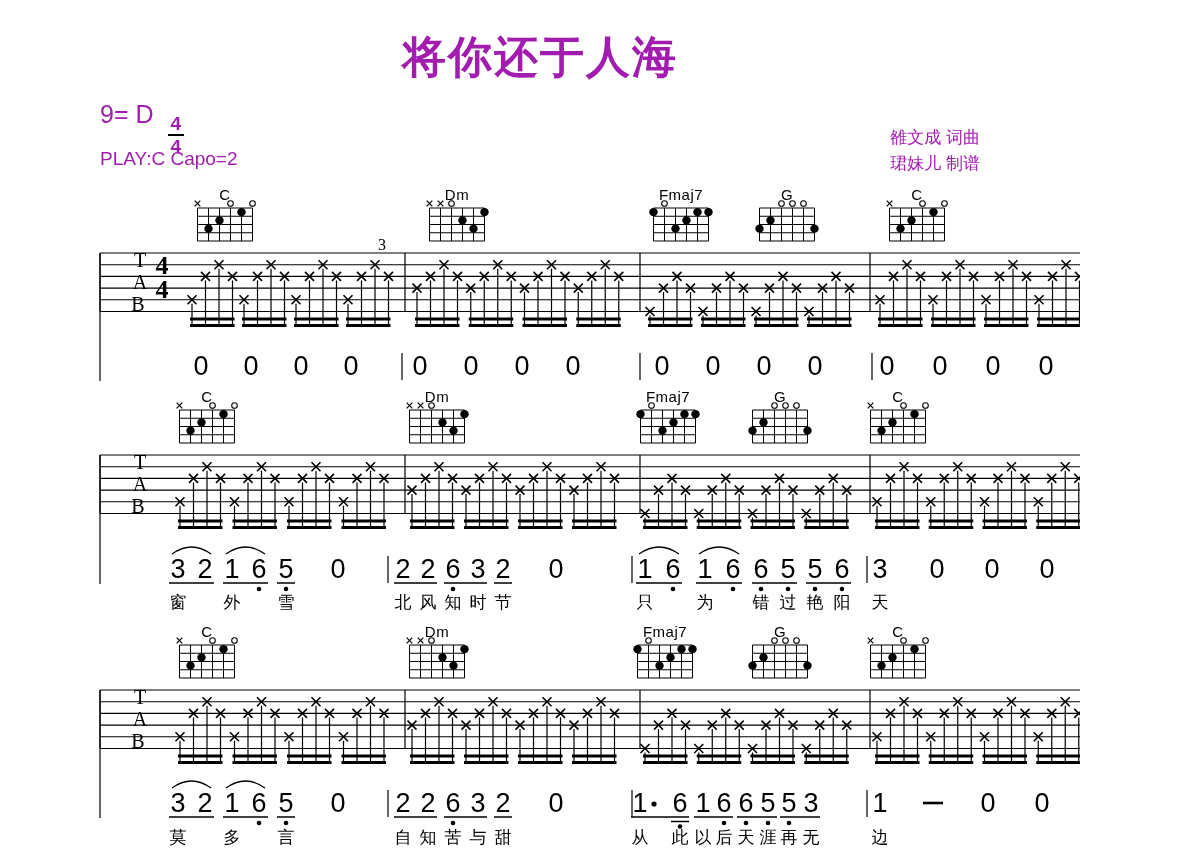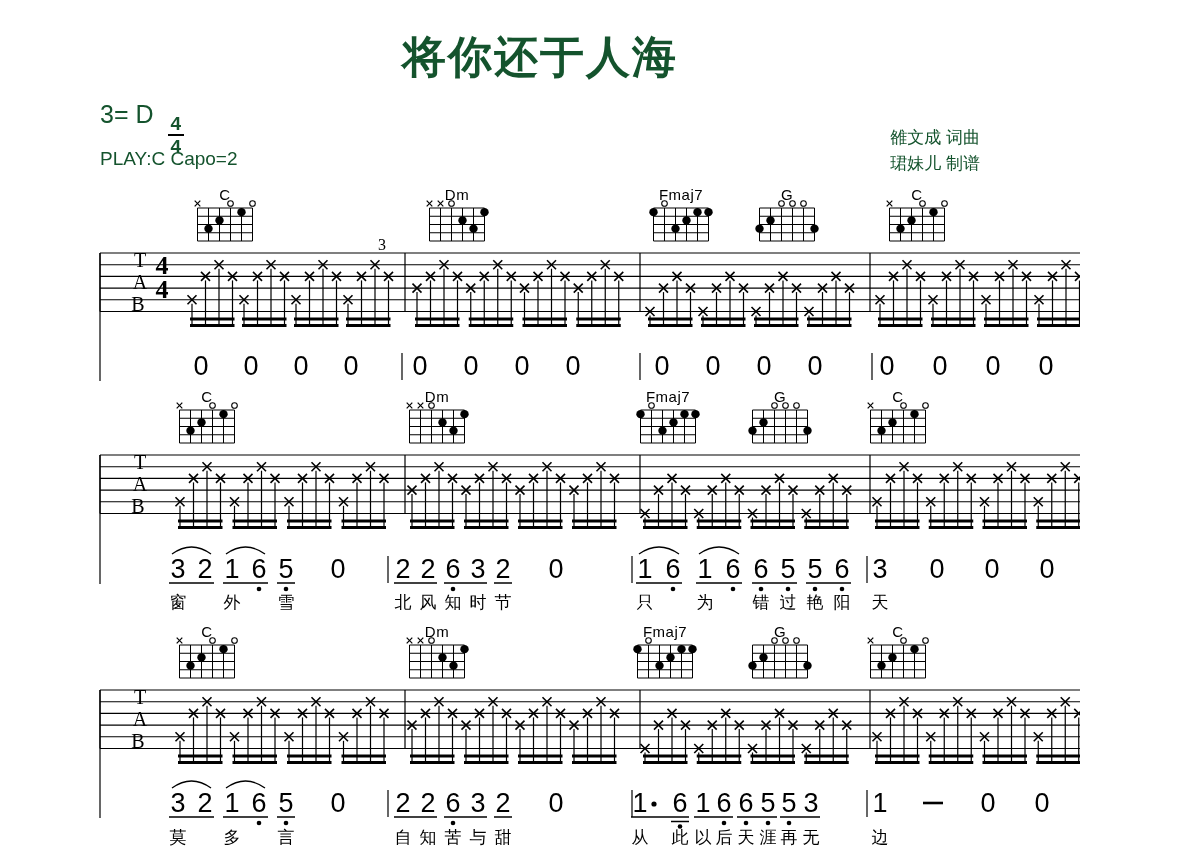--- a/index.html
+++ b/index.html
@@ -1,36 +1,36 @@
 <!DOCTYPE html>
 <html><head>
 <meta charset="utf-8">
 <style>
   html,body{margin:0;padding:0;background:#fff;}
-  .page{position:relative;width:1080px;height:850px;background:#ffffff;color:#14532d;
+  .page{position:relative;width:1080px;height:850px;background:#ffffff;color:#a21caf;
         font-family:"Liberation Sans",sans-serif;overflow:hidden;}
   .title{position:absolute;left:0;top:28px;width:100%;text-align:center;
          font-size:44px;font-weight:bold;letter-spacing:2px;}
   .subtitle{position:absolute;left:0;top:86px;width:100%;text-align:center;
             font-size:27px;font-weight:600;letter-spacing:1px;}
   .keyline{position:absolute;left:100px;top:100px;font-size:25px;font-weight:500;}
   .frac{display:inline-flex;flex-direction:column;align-items:center;
         vertical-align:-7px;margin-left:14px;font-weight:bold;font-size:19px;line-height:1.0;}
   .frac .ftop{border-bottom:2px solid #000;padding:0 3px 1px 3px;}
   .frac .fbot{padding-top:1px;}
   .playline{position:absolute;left:100px;top:148px;font-size:19px;}
   .credits{position:absolute;right:100px;top:125px;font-size:17px;line-height:1.55;text-align:center;}
   svg text{fill:#000;}
 </style>
 </head>
 <body>
 
 <div class="page">
   <div class="title">将你还于人海</div>
-  <div class="keyline"><span>3= D</span><span class="frac">
+  <div class="keyline"><span>9= D</span><span class="frac">
         <span class="ftop">4</span>
         <span class="fbot">4</span>
       </span></div>
   <div class="playline">PLAY:C Capo=2</div>
   <div class="credits">
     <div>雒文成 词曲</div>
     <div>珺妹儿 制谱</div>
   </div>
   <svg id="score" width="1200" height="850" viewBox="0 0 1200 850" style="position:absolute;left:0;top:0;">
       <g>

